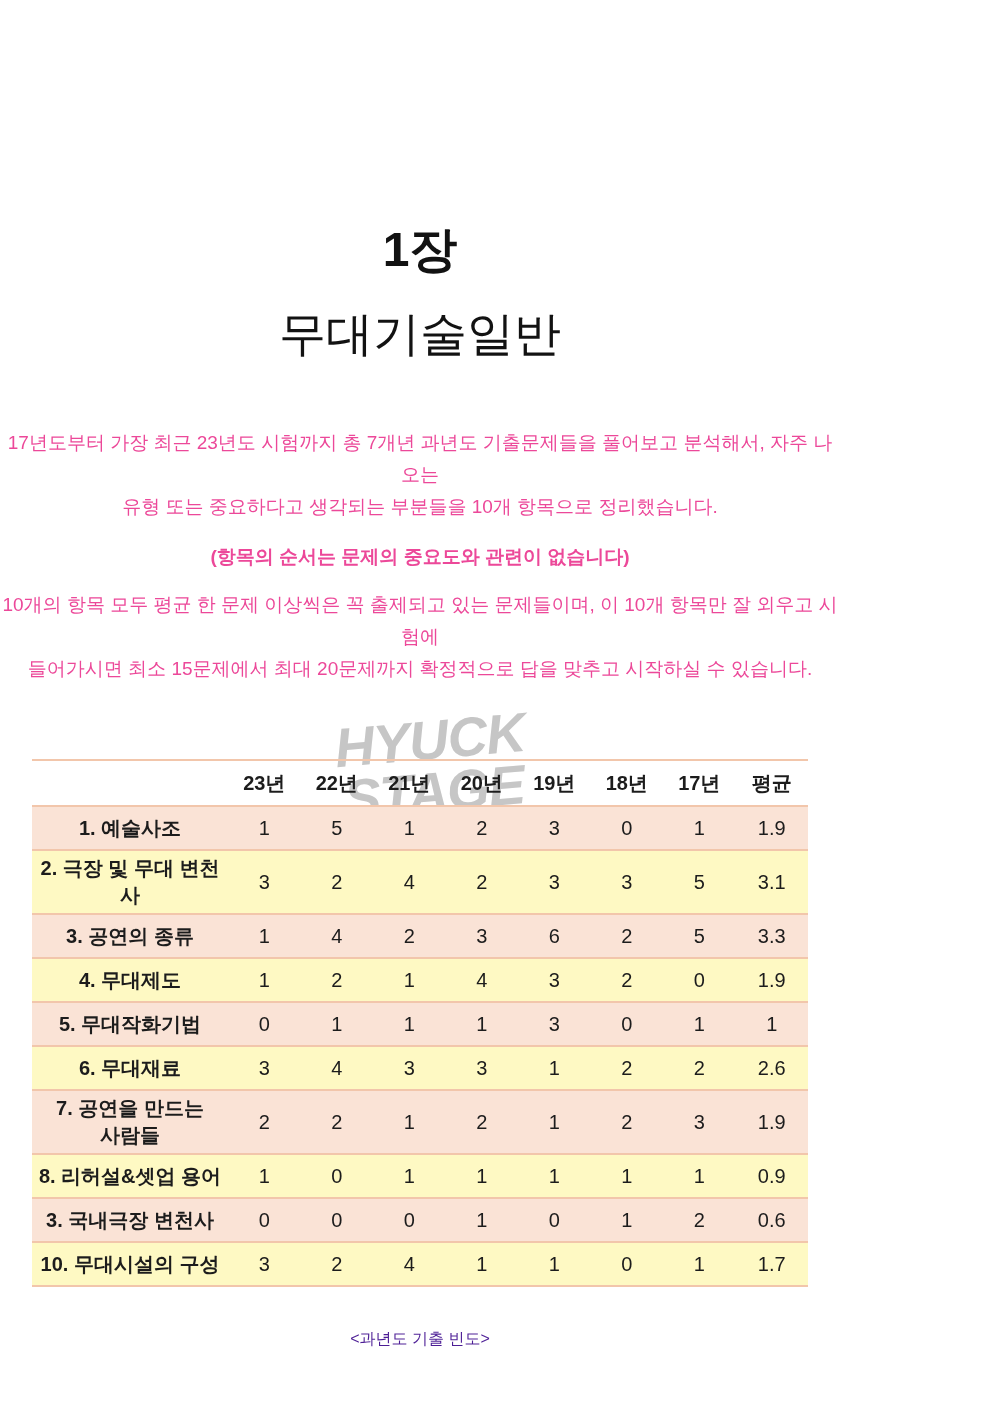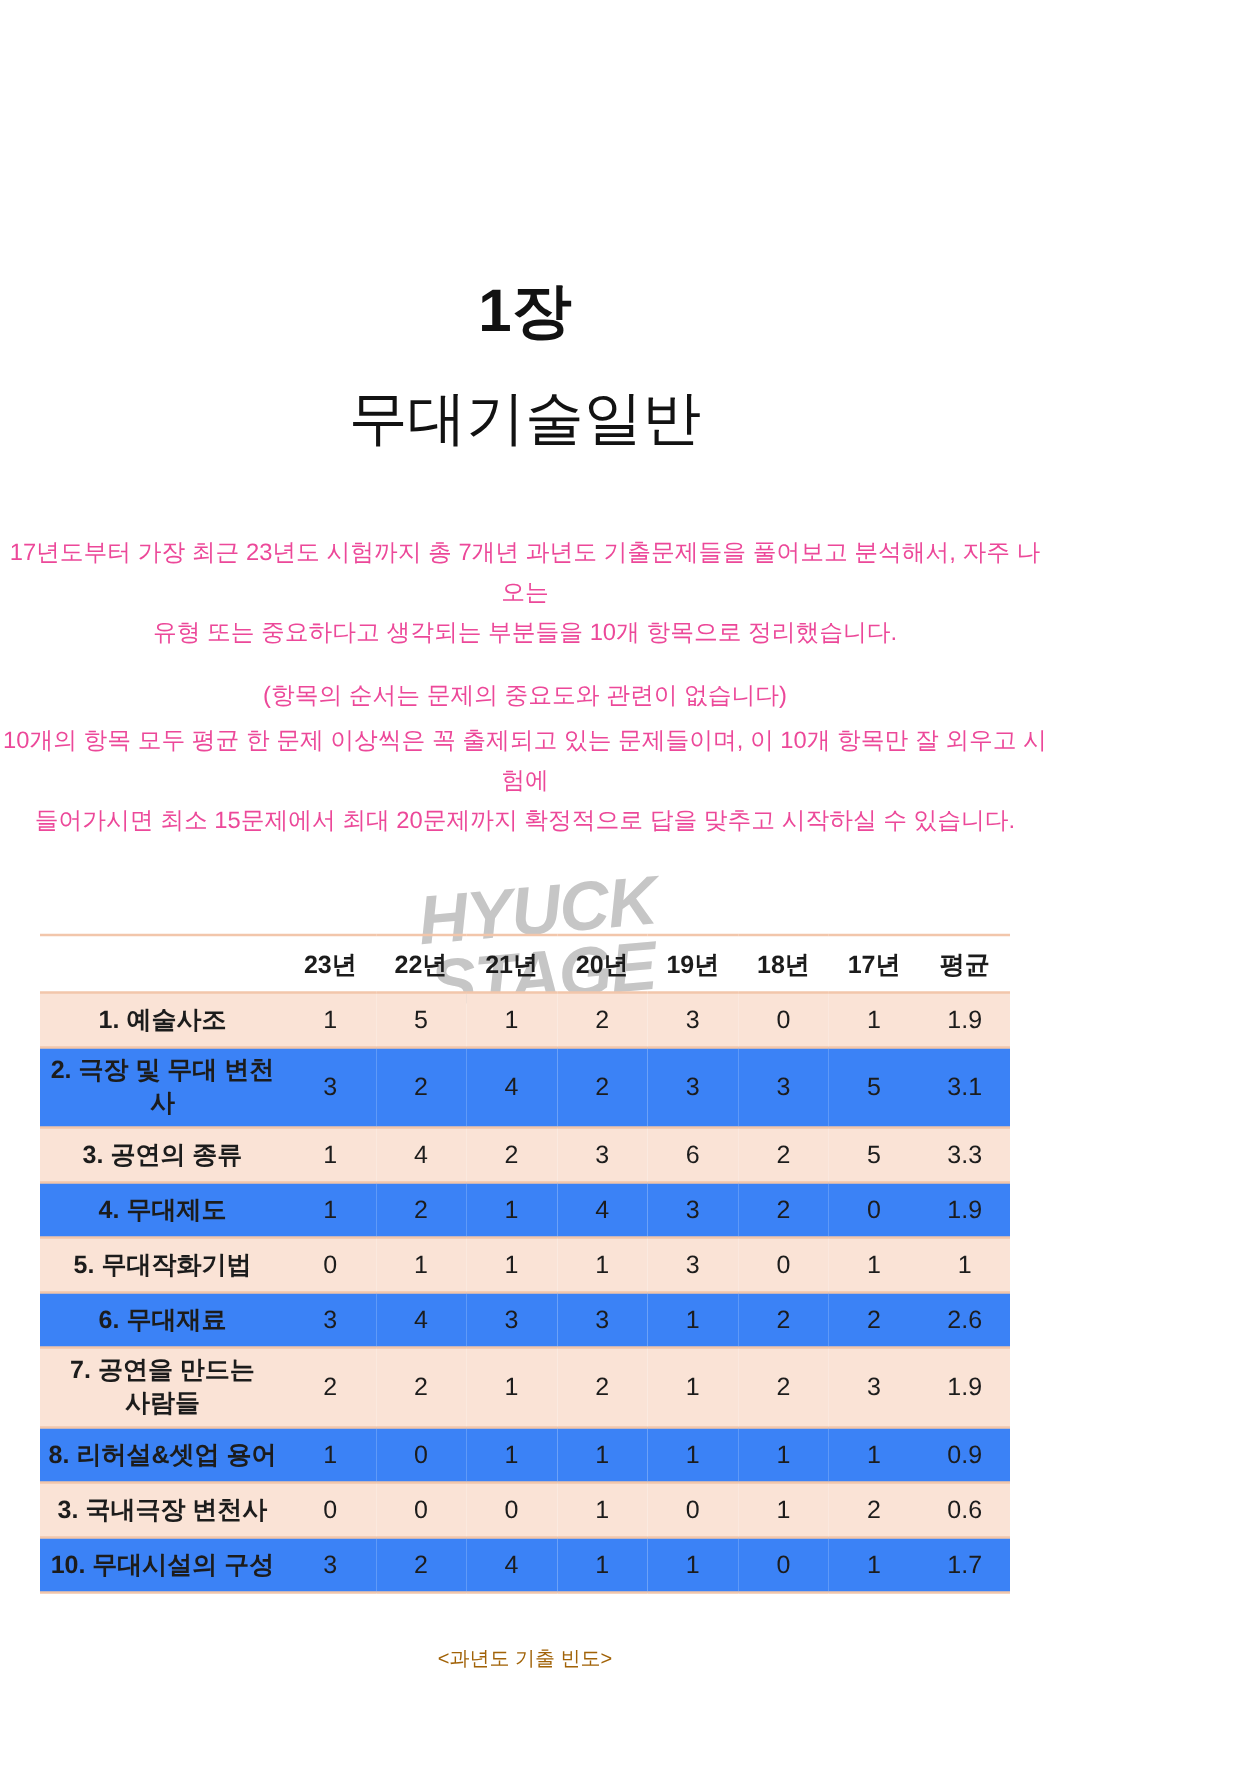--- a/index.html
+++ b/index.html
@@ -41,22 +41,22 @@
   .body-text{
     margin:0 auto;
     max-width:850px;
     text-align:center;
     font-size:19px;
     line-height:32px;
     color:#ec4899;
     white-space:pre-line;
   }
   .p1{margin-top:66px;}
-  .note{margin-top:18px;}
-  .p2{margin-top:4px;}
+  .note{margin-top:18px;font-weight:bold;}
+  .p2{margin-top:16px;}
   .table-area{
     position:relative;
     width:776px;
     margin:74px auto 0 auto;
   }
   .watermark{
     position:absolute;
     left:290px;
     top:-45px;
     width:220px;
@@ -99,26 +99,26 @@
   }
   table.freq td.cat{
     font-weight:700;
     white-space:pre-line;
     line-height:1.35;
     padding:4px 4px;
   }
   table.freq col.c-cat{width:196px;}
   table.freq col.c-num{width:72.5px;}
   tbody tr.shaded{background:var(--shade);}
-  tbody tr.plain{background:#3b82f6;}
+  tbody tr.plain{background:#fef9c3;}
   .caption{
     margin:42px 0 0 0;
     text-align:center;
     font-size:16px;
-    color:#a16207;
+    color:#4c1d95;
   }
 </style>
 </head>
 <body>
 
 <div class="page">
 
   <h1 class="chapter-number">1장</h1>
   <h2 class="chapter-title">무대기술일반</h2>
 

